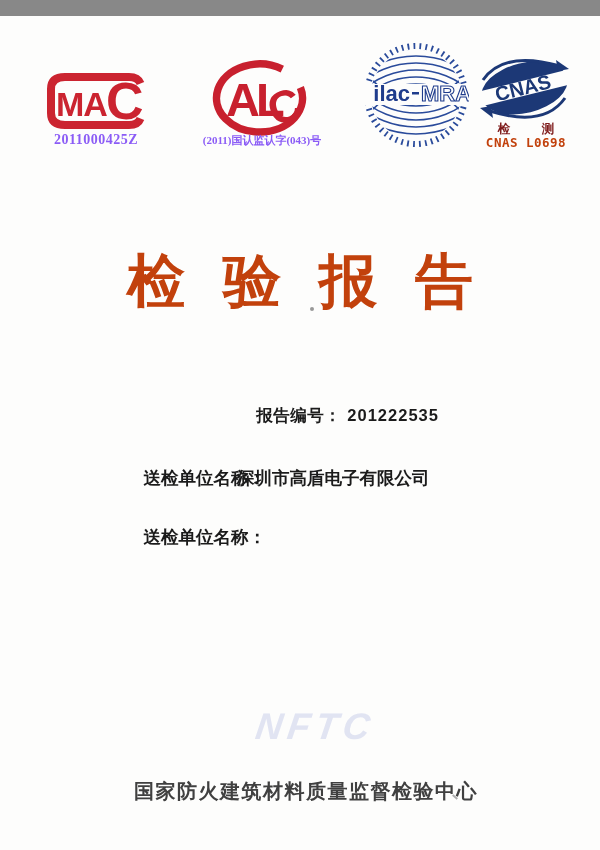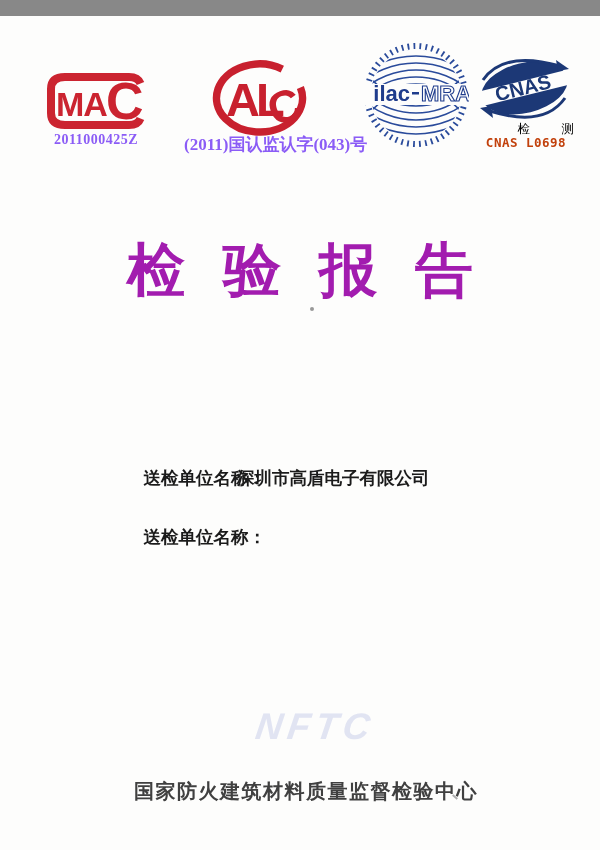--- a/index.html
+++ b/index.html
@@ -11,38 +11,38 @@
 
   
   .cert { position:absolute; }
   .cert-code {
     position:absolute; text-align:center; font-weight:bold;
     font-family:"Liberation Serif", serif; color:#8b5cf6; white-space:nowrap;
   }
   .cma-svg  { left:45px;  top:56px; }
   .cma-code { left:36px;  top:116px; width:120px; font-size:14px; letter-spacing:.5px; }
   .cal-svg  { left:212px; top:44px; }
-  .cal-code { left:184px; top:117px; width:156px; font-size:17px; }
+  .cal-code { left:184px; top:117px; width:156px; font-size:11px; }
   .ilac-svg { left:363px; top:24px; }
   .cnas-svg { left:476px; top:40px; }
   .cnas-sub1 {
-    position:absolute; left:478px; top:105px; width:96px; text-align:right;
-    font-size:12.5px; font-weight:normal; color:#000000; word-spacing:28px; white-space:pre;
+    position:absolute; left:478px; top:105px; width:96px; text-align:center;
+    font-size:12.5px; font-weight:bold; color:#7f1d1d; word-spacing:28px; white-space:pre;
   }
   .cnas-sub2 {
     position:absolute; left:474px; top:119px; width:104px; text-align:center;
     font-family:"DejaVu Sans Mono", monospace; font-size:12.5px; font-weight:bold;
     color:#c2410c; letter-spacing:.5px;
   }
 
   
   .report-title {
-    position:absolute; left:0; right:0; top:216px; text-align:center;
+    position:absolute; left:0; right:0; top:227px; text-align:center;
     font-size:58px; font-weight:900; letter-spacing:38px; text-indent:38px;
-    color:#a21caf; white-space:nowrap;
+    color:#c2410c; white-space:nowrap;
   }
   .ink-dot {
     position:absolute; left:310px; top:291px; width:4px; height:4px;
     background:#777; border-radius:50%; opacity:.75;
   }
 
   
   .report-number {
     position:absolute; left:236px; top:370px;
     font-size:16.5px; font-weight:700; letter-spacing:.5px; white-space:pre;
@@ -131,20 +131,23 @@
     <polygon points="93,13 80,4 82,15" fill="#1c3876"></polygon>
     <path d="M 89 42 Q 68 72 14 55" fill="none" stroke="#1c3876" stroke-width="3"></path>
     <polygon points="4,52 17,62 15,50" fill="#1c3876"></polygon>
   </svg>
   <div class="cnas-sub1">检 测</div>
   <div class="cnas-sub2">CNAS L0698</div>
 
   <div class="report-title">检验报告</div>
   <div class="ink-dot"></div>
 
+  <div class="report-number">
+    <span>报告编号：</span><span class="num">201222535</span>
+  </div>
 
   <div class="field field-unit">
     <span>送检单位名称：</span><span class="field-value">深圳市高盾电子有限公司</span>
   </div>
 
   <div class="field field-product">
     <span>送检单位名称：</span>
   </div>
 
 

